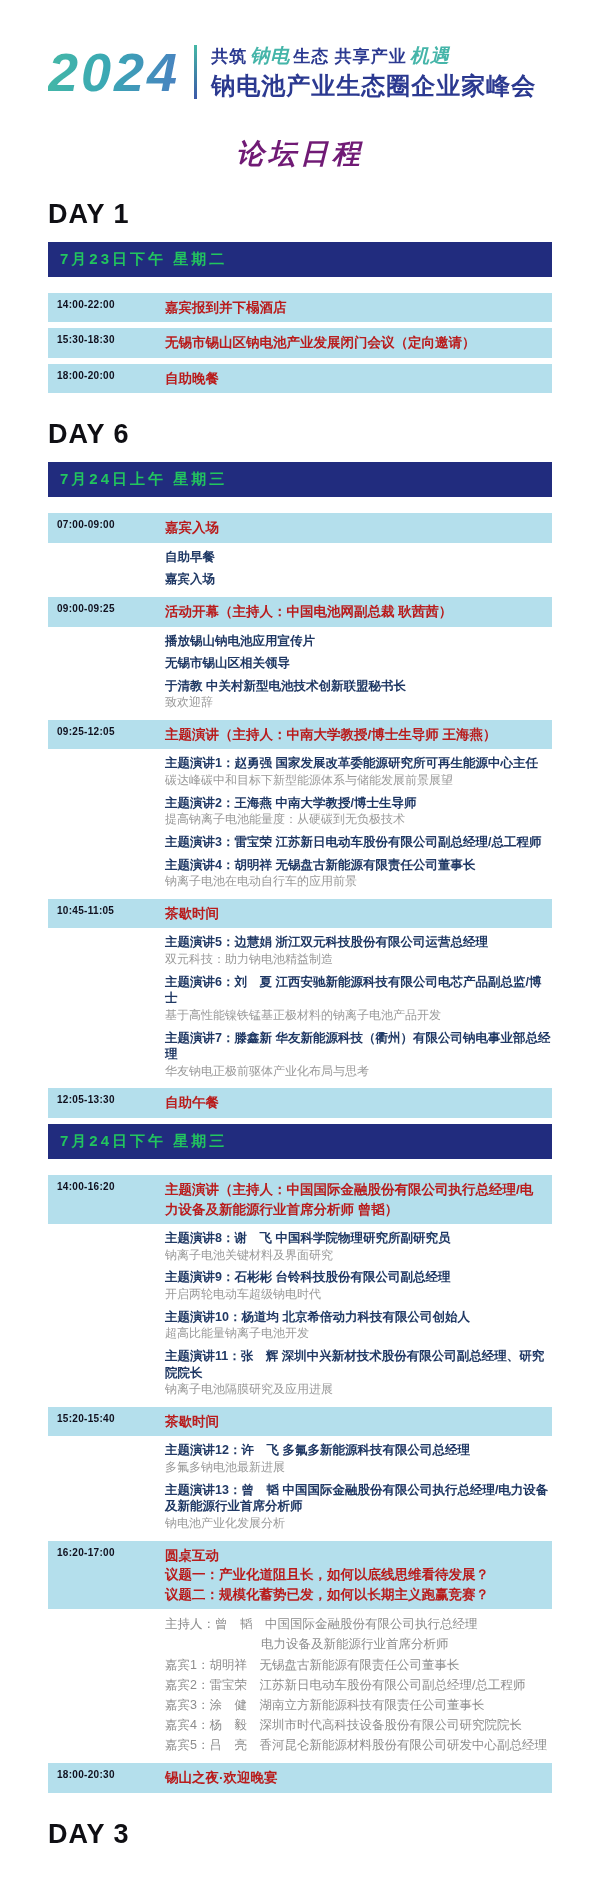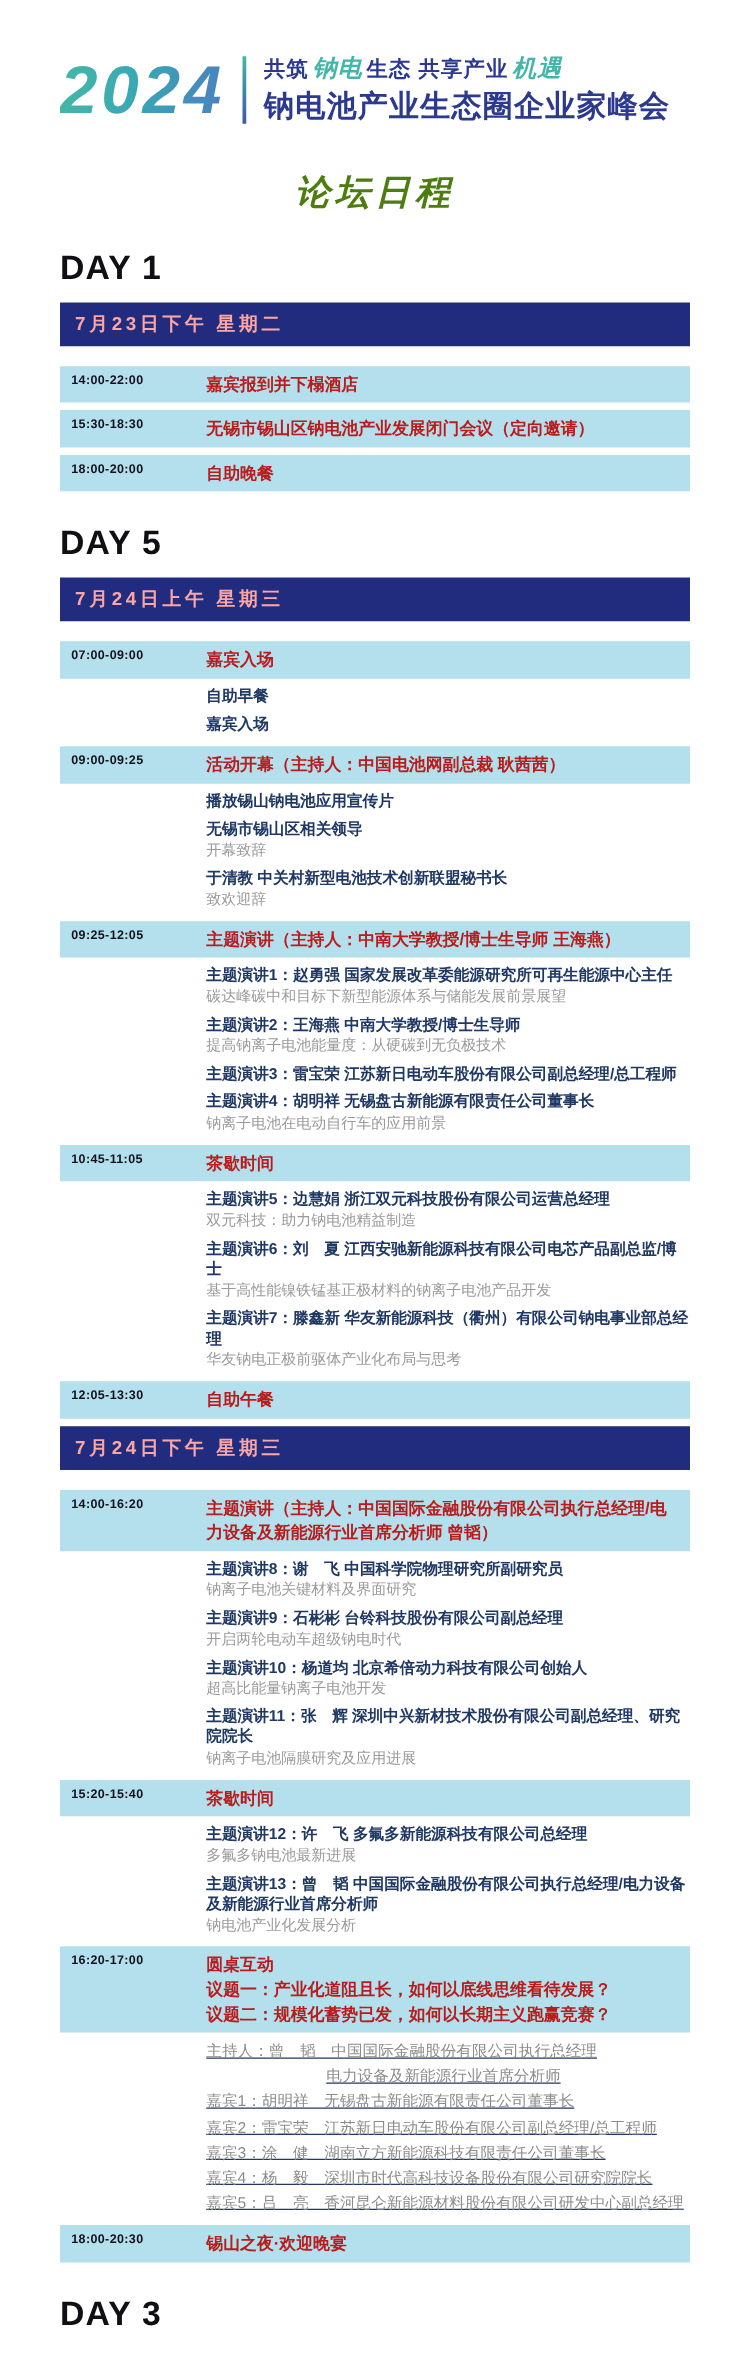--- a/index.html
+++ b/index.html
@@ -25,48 +25,48 @@
     background:linear-gradient(180deg,#45b8a6,#3b58a8);
   }
   .brand-text { display:flex; flex-direction:column; justify-content:flex-end; }
   .tagline { font-size:17px; font-weight:800; color:#2b3990; letter-spacing:1px; line-height:1.3; }
   .tagline .teal { color:#45b5a9; font-style:italic; font-size:19px; padding:0 3px; }
   .conf-title { font-size:24px; font-weight:800; color:#2b3990; letter-spacing:1px; line-height:1.25; margin-top:2px; }
 
   
   .page-title {
     text-align:center; margin-top:34px;
-    font-size:28px; font-weight:800; font-style:italic; color:#4d7c0f; letter-spacing:4px;
+    font-size:28px; font-weight:800; font-style:italic; color:#701a75; letter-spacing:4px;
   }
 
   
   .day { margin-top:26px; }
   .day-heading { font-size:27px; font-weight:800; color:#0f0f14; letter-spacing:1px; margin:14px 0 12px 0; }
   .session-bar {
-    background:#212c7e; color:#fca5a5;
+    background:#212c7e; color:#22c55e;
     font-size:15px; font-weight:700; letter-spacing:3px;
     padding:8px 12px; margin:6px 0 16px 0;
   }
   .rows { }
   .row { margin-bottom:6px; }
   .row-main {
     display:flex; align-items:flex-start;
     background:#b4dfec; padding:5px 10px 5px 9px;
   }
   .time {
     flex:0 0 108px; font-weight:700; font-size:10px; color:#10101e; line-height:1.45; letter-spacing:.3px;
   }
   .titles { flex:1; }
   .title-line { font-weight:700; font-size:13.5px; color:#b91c1c; line-height:1.45; }
 
   .details { margin:6px 0 9px 117px; }
   .detail { margin-bottom:6px; }
   .d-name, .detail.plain .d-text { font-weight:700; font-size:12.5px; color:#1f3864; line-height:1.32; }
   .d-topic { font-weight:400; font-size:12px; color:#9a9a9a; line-height:1.32; margin-top:1px; }
-  .detail.guest, .detail.guest-indent { margin-bottom:2px;text-decoration:underline; }
+  .detail.guest, .detail.guest-indent { margin-bottom:2px; }
   .detail.guest .d-text, .detail.guest-indent .d-text {
     font-weight:400; font-size:12.5px; color:#8c8c8c; line-height:1.45;
   }
   .detail.guest-indent .d-text { padding-left:96px; }
 </style>
 </head>
 <body>
 
 <div class="page">
 
@@ -106,21 +106,21 @@
             <div class="row-main">
               <div class="time">18:00-20:00</div>
               <div class="titles">
                 <div class="title-line">自助晚餐</div>
               </div>
             </div>
           </div>
         </div>
       </section>
       <section class="day">
-        <div class="day-heading">DAY 5</div>
+        <div class="day-heading">DAY 6</div>
         <div class="session-bar">7月24日上午 星期三</div>
         <div class="rows">
           <div class="row">
             <div class="row-main">
               <div class="time">07:00-09:00</div>
               <div class="titles">
                 <div class="title-line">嘉宾入场</div>
               </div>
             </div>
             <div class="details">
@@ -138,21 +138,20 @@
               <div class="titles">
                 <div class="title-line">活动开幕（主持人：中国电池网副总裁 耿茜茜）</div>
               </div>
             </div>
             <div class="details">
               <div class="detail plain">
                 <div class="d-text">播放锡山钠电池应用宣传片</div>
               </div>
               <div class="detail speaker">
                 <div class="d-name">无锡市锡山区相关领导</div>
-                <div class="d-topic">开幕致辞</div>
               </div>
               <div class="detail speaker">
                 <div class="d-name">于清教 中关村新型电池技术创新联盟秘书长</div>
                 <div class="d-topic">致欢迎辞</div>
               </div>
             </div>
           </div>
           <div class="row">
             <div class="row-main">
               <div class="time">09:25-12:05</div>

